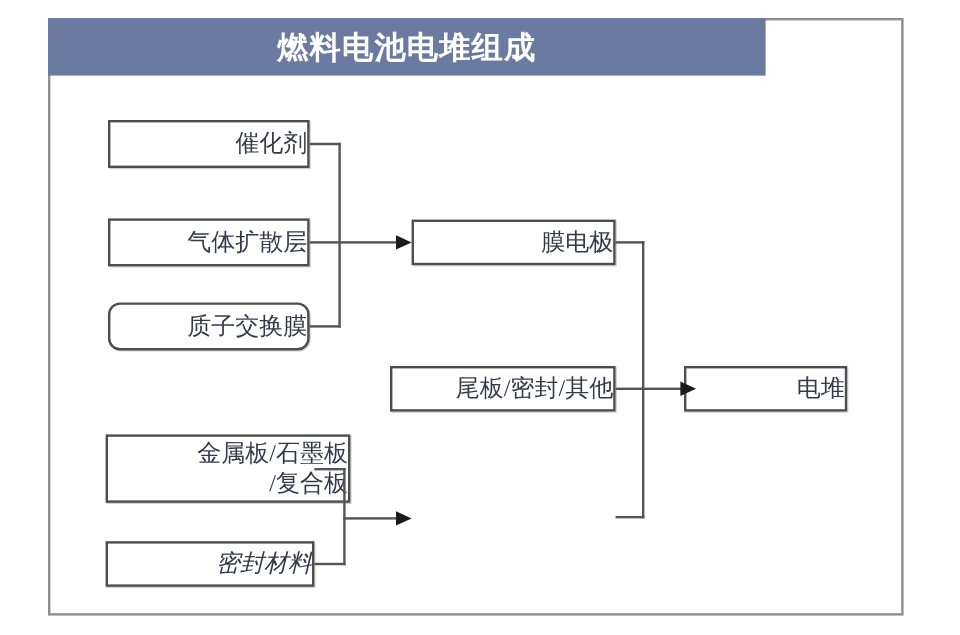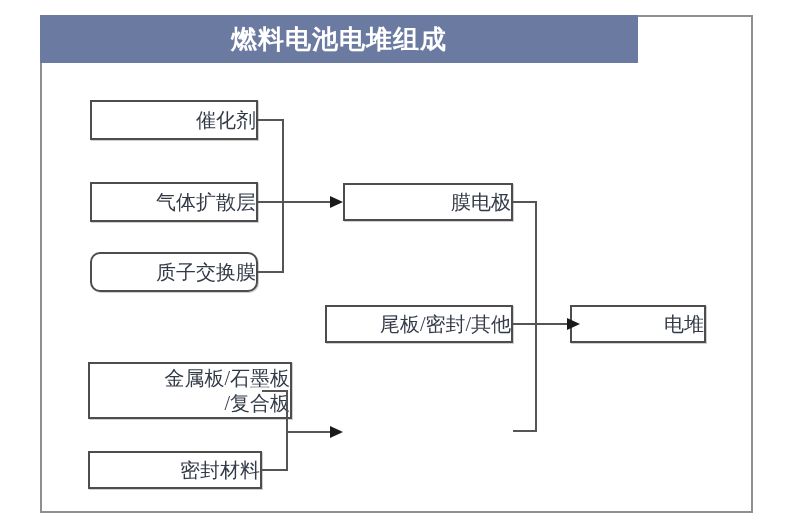--- a/index.html
+++ b/index.html
@@ -59,21 +59,21 @@
     border-left: 13px solid #1a1a1a;
   }
   
   #n-catalyst            { left: 90px;  top: 100px; width: 168px; height: 40px; }
   #n-gas-diffusion       { left: 90px;  top: 182px; width: 168px; height: 40px; }
   #n-proton-membrane     { left: 90px;  top: 252px; width: 168px; height: 40px; border-radius: 10px; }
   #n-membrane-electrode  { left: 343px; top: 183px; width: 170px; height: 38px; }
   #n-end-plate           { left: 325px; top: 305px; width: 188px; height: 38px; }
   #n-stack               { left: 570px; top: 305px; width: 136px; height: 38px; }
   #n-metal-plate         { left: 88px;  top: 362px; width: 204px; height: 57px; }
-  #n-sealing-material    { left: 88px;  top: 451px; width: 174px; height: 38px; }
+  #n-sealing-material    { left: 88px;  top: 451px; width: 174px; height: 38px; font-style: italic; }
   #n-bipolar-plate       { left: 343px; top: 413px; width: 170px; height: 38px; }
 </style>
 </head>
 <body>
 
 <div class="canvas">
 
   <div class="frame"></div>
 
   <div class="title-bar">

